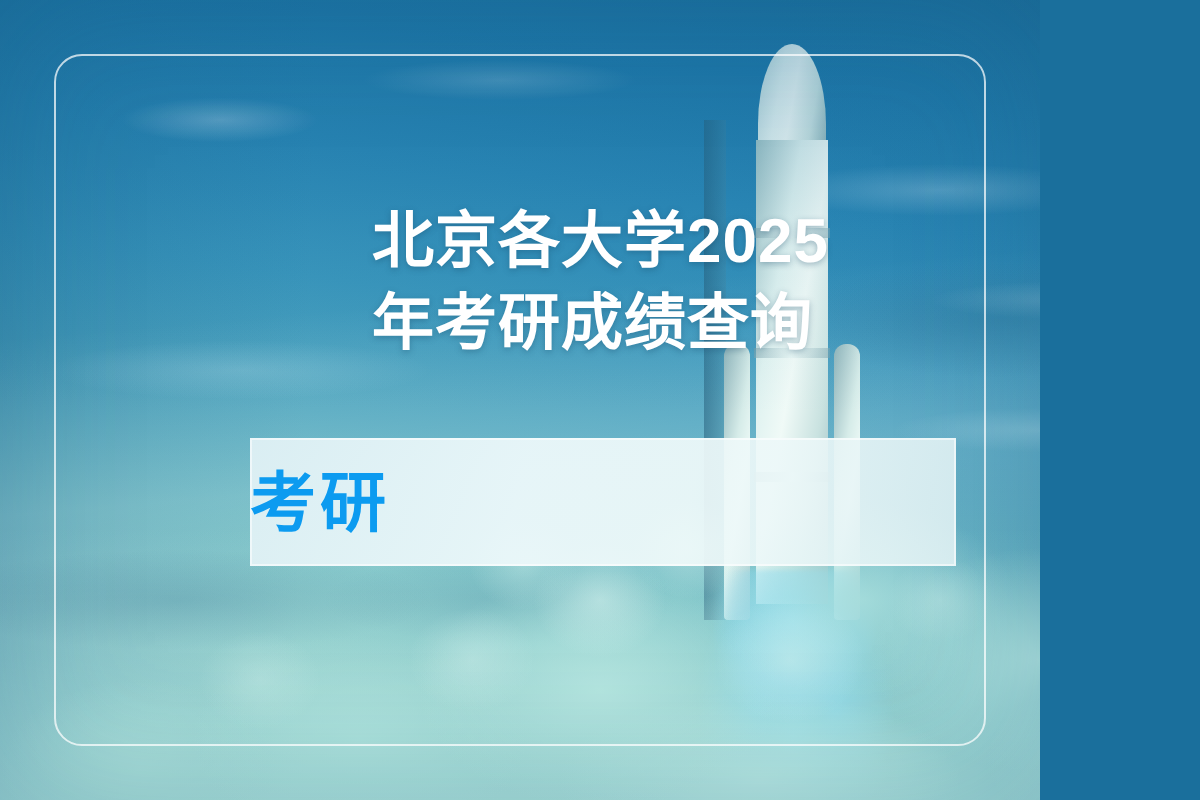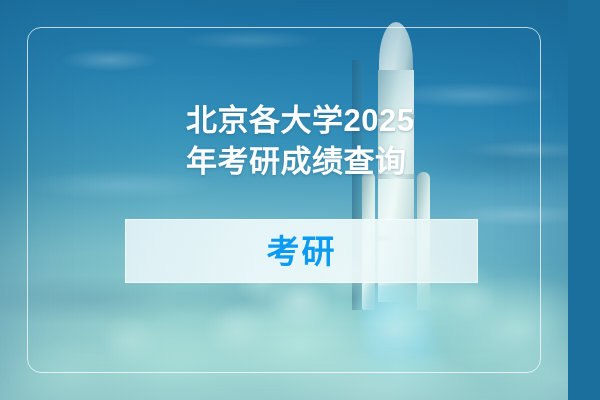--- a/index.html
+++ b/index.html
@@ -3,21 +3,21 @@
 <meta charset="utf-8">
 <title>banner</title>
 <style>
   html,body{margin:0;padding:0;}
   body{
     width:600px;height:400px;overflow:hidden;
     font-family:"Liberation Sans","DejaVu Sans",sans-serif;
     background:#1a6f9c;
   }
   #banner{
-    position:relative;width:568px;height:400px;overflow:hidden;
+    position:relative;width:520px;height:400px;overflow:hidden;
     background:#1a6f9c;
   }
 
   
   .layer{position:absolute;inset:0;}
 
   
   .sky{
     background:
       linear-gradient(188deg,
@@ -154,21 +154,21 @@
 
   
   .panel{
     position:absolute;left:125px;top:219px;width:353px;height:64px;
     background:linear-gradient(100deg,
         rgba(226,242,246,.93) 0%,
         rgba(236,248,250,.95) 38%,
         rgba(240,250,250,.92) 62%,
         rgba(226,242,244,.88) 100%);
     box-shadow:inset 0 0 0 1px rgba(255,255,255,.55);
-    display:flex;align-items:center;justify-content:center;
+    display:flex;align-items:center;justify-content:flex-start;
   }
   .panel-label{
     color:#0c9bf0;
     font-size:33px;
     font-weight:bold;
     letter-spacing:2px;
     line-height:1;
   }
 </style>
 </head>

